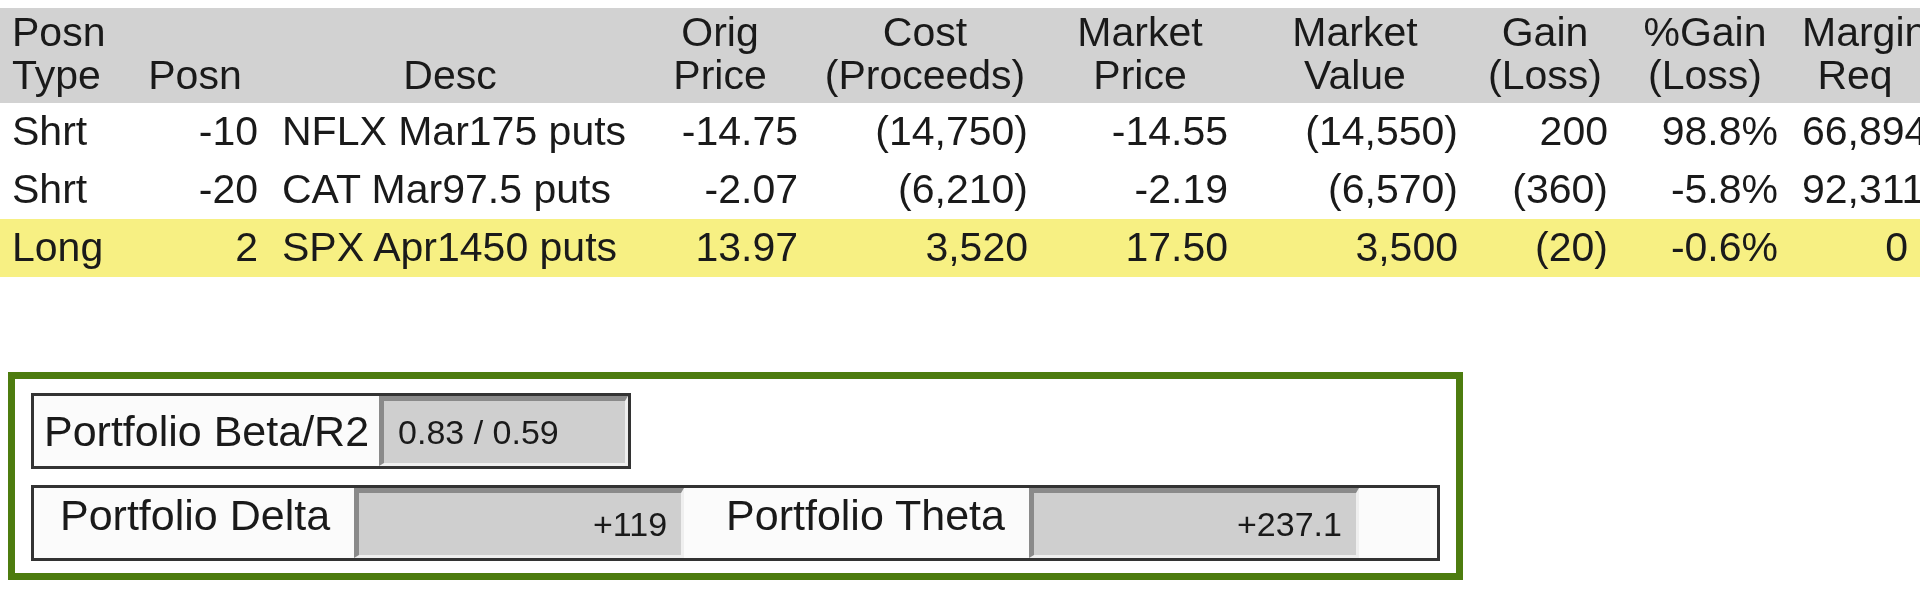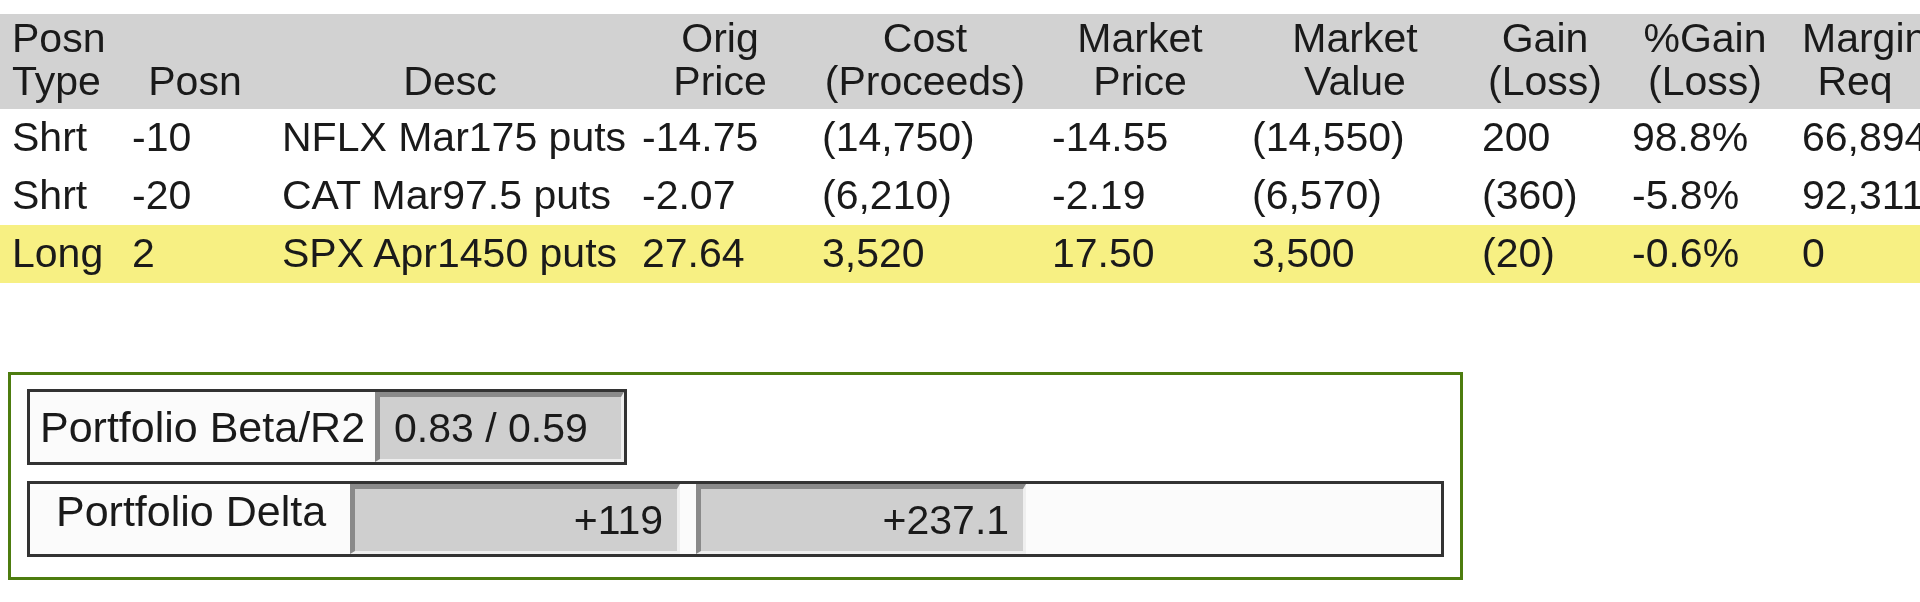--- a/index.html
+++ b/index.html
@@ -14,21 +14,21 @@
     font-family: "Liberation Sans", sans-serif;
     color: #1a1a1a;
     overflow: hidden;
     position: relative;
   }
 
   
   #positions-table {
     position: absolute;
     left: 0;
-    top: 14px;
+    top: 8px;
     width: 1920px;
     border-collapse: collapse;
     table-layout: fixed;
   }
   #positions-table col.c-type   { width: 120px; }
   #positions-table col.c-posn   { width: 150px; }
   #positions-table col.c-desc   { width: 360px; }
   #positions-table col.c-orig   { width: 180px; }
   #positions-table col.c-cost   { width: 230px; }
   #positions-table col.c-mktp   { width: 200px; }
@@ -53,21 +53,21 @@
 
   #positions-table tbody td {
     font-size: 41px;
     line-height: 44px;
     padding: 6px 12px 8px 12px;
     vertical-align: middle;
     border: none;
     white-space: nowrap;
   }
   td.t-left  { text-align: left; }
-  td.t-right { }
+  td.t-right { text-align: right; }
 
   tr.data-row { background: #ffffff; }
   tr.data-row.highlight { background: #f7f083; border-radius: 8px; }
 
   
   tr.data-row > td { border-bottom: 4px solid #cf2434; }
   tr.data-row.rule-orange > td { border-bottom: 4px solid #e04a1e; }
   tr.data-row.highlight > td {
     border-top: 3px solid #e04a1e;
     border-bottom: 4px solid #e04a1e;
@@ -75,21 +75,21 @@
 
   
   #portfolio-panel {
     position: absolute;
     left: 8px;
     top: 372px;
     width: 1455px;
     height: 208px;
     box-sizing: border-box;
     background: #ffffff;
-    border: 3px solid #4d7c0f;
+    border: 7px solid #4d7c0f;
     padding: 14px 16px;
     text-align: center;
   }
   .stat-box {
     box-sizing: border-box;
     border: 3px solid #333333;
     background: #fbfbfb;
     display: flex;
     align-items: stretch;
     height: 76px;
@@ -111,21 +111,21 @@
   
   .stat-value {
     display: flex;
     align-items: center;
     justify-content: flex-end;
     background: #cfcfcf;
     border-top: 5px solid #8a8a8a;
     border-left: 5px solid #8a8a8a;
     border-right: 3px solid #efefef;
     border-bottom: 3px solid #efefef;
-    font-size: 41px;
+    font-size: 34px;
     line-height: 43px;
     padding: 0 14px;
     box-sizing: border-box;
     color: #1a1a1a;
     white-space: nowrap;
   }
   .stat-value.beta-value { flex: 1; justify-content: flex-start; }
   .stat-value.delta-value { width: 330px; }
   .stat-value.theta-value { width: 330px; }
   .greeks-box .spacer { width: 16px; }
@@ -182,21 +182,21 @@
         <td class="t-right">-2.19</td>
         <td class="t-right">(6,570)</td>
         <td class="t-right">(360)</td>
         <td class="t-right">-5.8%</td>
         <td class="t-right">92,311</td>
       </tr>
       <tr class="data-row highlight">
         <td class="t-left">Long</td>
         <td class="t-right">2</td>
         <td class="t-left">SPX Apr1450 puts</td>
-        <td class="t-right">27.64</td>
+        <td class="t-right">13.97</td>
         <td class="t-right">3,520</td>
         <td class="t-right">17.50</td>
         <td class="t-right">3,500</td>
         <td class="t-right">(20)</td>
         <td class="t-right">-0.6%</td>
         <td class="t-right">0</td>
       </tr>
     </tbody>
 </table>
 
@@ -204,16 +204,17 @@
 
   <div class="stat-box beta-box">
     <div class="stat-label">Portfolio Beta/R2</div>
     <div class="stat-value beta-value">0.83 / 0.59</div>
   </div>
 
   <div class="stat-box greeks-box">
     <div class="stat-label pad-wide">Portfolio Delta</div>
     <div class="stat-value delta-value">+119</div>
     <div class="spacer"></div>
+    <div class="stat-label pad-wide">Portfolio Theta</div>
     <div class="stat-value theta-value">+237.1</div>
   </div>
 
 </div>
 
 </body></html>

